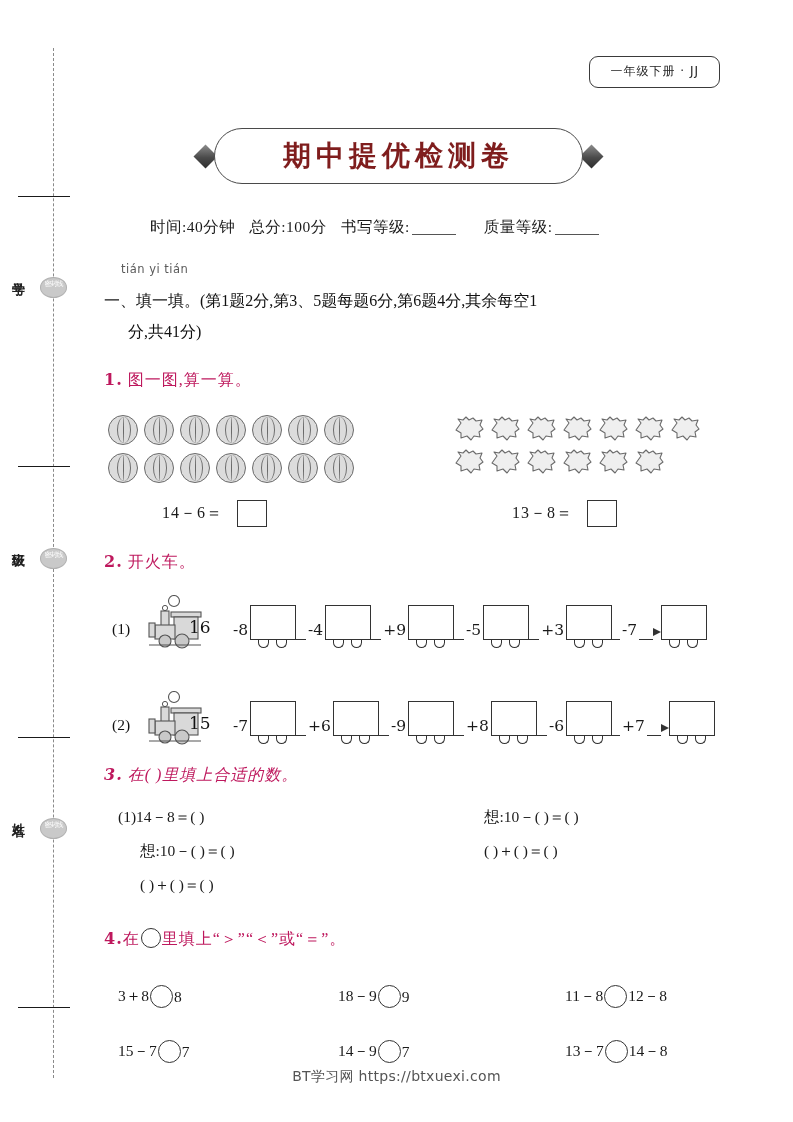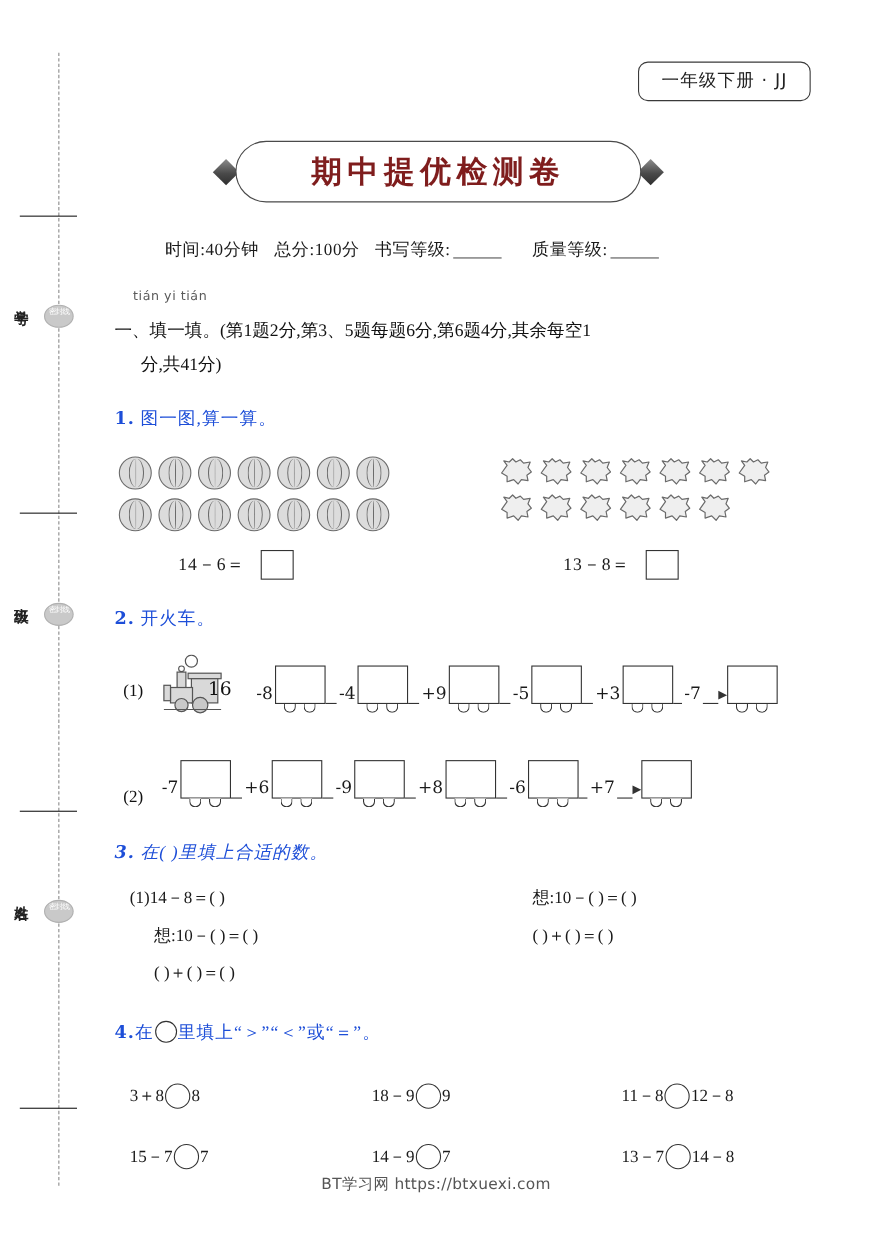--- a/index.html
+++ b/index.html
@@ -77,25 +77,25 @@
     border-top: 1px solid #1a1a1a;
   }
   .rail-line.r1 { top: 196px; }
   .rail-line.r2 { top: 466px; }
   .rail-line.r3 { top: 737px; }
   .rail-line.r4 { top: 1007px; }
 
   
   .grade-badge {
     position: absolute;
-    right: 56px; top: 56px;
+    right: 73px; top: 56px;
     padding: 6px 20px 7px 20px;
     border: 1.4px solid #3a3a3a;
     border-radius: 9px;
-    font-size: 16px;
+    font-size: 12px;
     letter-spacing: 1px;
     font-family: "DejaVu Sans", sans-serif;
     color: #222;
     white-space: nowrap;
   }
 
   
   .title-wrap {
     position: absolute;
     left: 196px; top: 128px;
@@ -168,21 +168,21 @@
     line-height: 31px;
     color: #111;
   }
   .section-head .indent-2 { display:inline-block; width: 24px; }
 
   
   .q-title {
     position: absolute;
     font-size: 16px;
     letter-spacing: 1px;
-    color: #1d4ed8;
+    color: #be185d;
     white-space: nowrap;
   }
   .q-title .num { font-weight: bold; font-family: "DejaVu Serif", serif; }
 
   
   .pic-group { position: absolute; }
   .pic-row { display: flex; gap: 6px; }
   .pic-row + .pic-row { margin-top: 8px; }
 
   .ball {
@@ -551,20 +551,35 @@
     <div class="arrow-head"></div>
     <div class="wagon">
         <div class="body"></div>
         <div class="wheel w1"></div>
         <div class="wheel w2"></div>
       </div>
   </div>
 
   <div class="train-label" style="left:112px; top:716px;">(2)</div>
   <div class="train" style="left:145px; top:691px;">
+    <div class="loco">
+      <svg width="86" height="56" viewBox="0 0 86 56">
+        <circle cx="29" cy="6" r="5.5" fill="#fff" stroke="#555" stroke-width="1.1"></circle>
+        <circle cx="20" cy="13" r="2.6" fill="#fff" stroke="#555" stroke-width="1"></circle>
+        <rect x="16" y="16" width="8" height="16" fill="#d9d9d9" stroke="#555" stroke-width="1.1"></rect>
+        <rect x="26" y="17" width="30" height="5" fill="#d9d9d9" stroke="#555" stroke-width="1.1"></rect>
+        <rect x="29" y="22" width="24" height="22" fill="#d9d9d9" stroke="#555" stroke-width="1.1"></rect>
+        <rect x="10" y="30" width="20" height="14" fill="#d9d9d9" stroke="#555" stroke-width="1.1"></rect>
+        <rect x="4" y="28" width="6" height="14" fill="#d9d9d9" stroke="#555" stroke-width="1.1"></rect>
+        <circle cx="20" cy="46" r="6" fill="#c9c9c9" stroke="#555" stroke-width="1.1"></circle>
+        <circle cx="37" cy="46" r="7" fill="#c9c9c9" stroke="#555" stroke-width="1.1"></circle>
+        <line x1="4" y1="50" x2="56" y2="50" stroke="#555" stroke-width="1.1"></line>
+      </svg>
+      <div class="loco-num">15</div>
+    </div>
     <div class="op">-7</div>
     <div class="wagon">
         <div class="body"></div>
         <div class="wheel w1"></div>
         <div class="wheel w2"></div>
       </div>
     <div class="rail-connector" style="width:10px;"></div>
     <div class="op">+6</div>
     <div class="wagon">
         <div class="body"></div>

